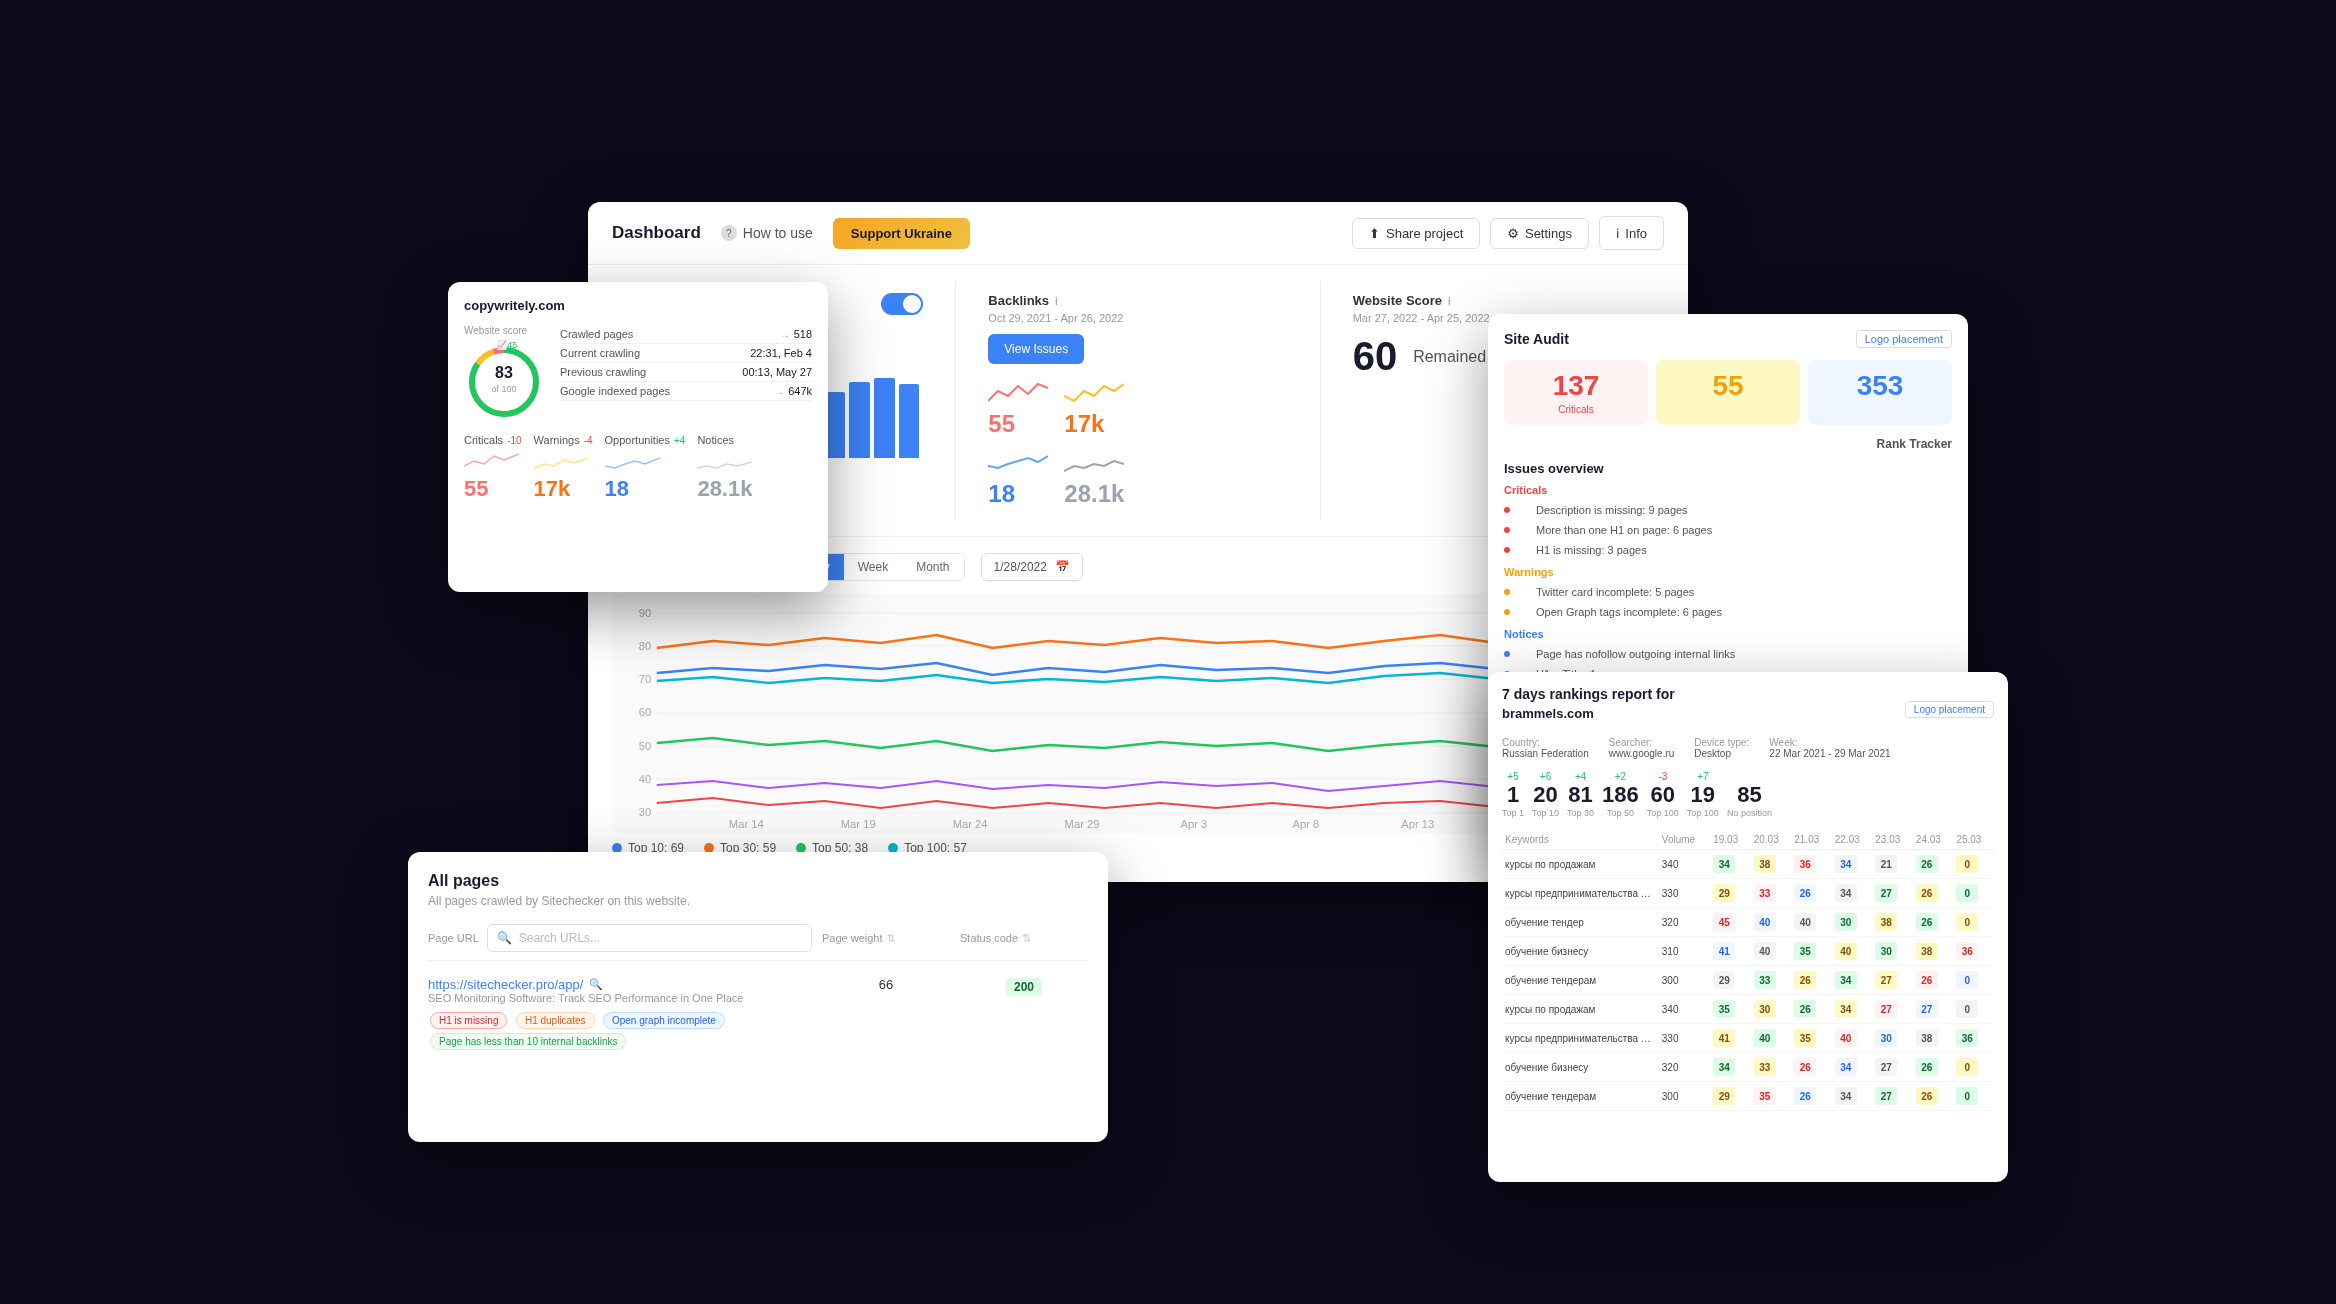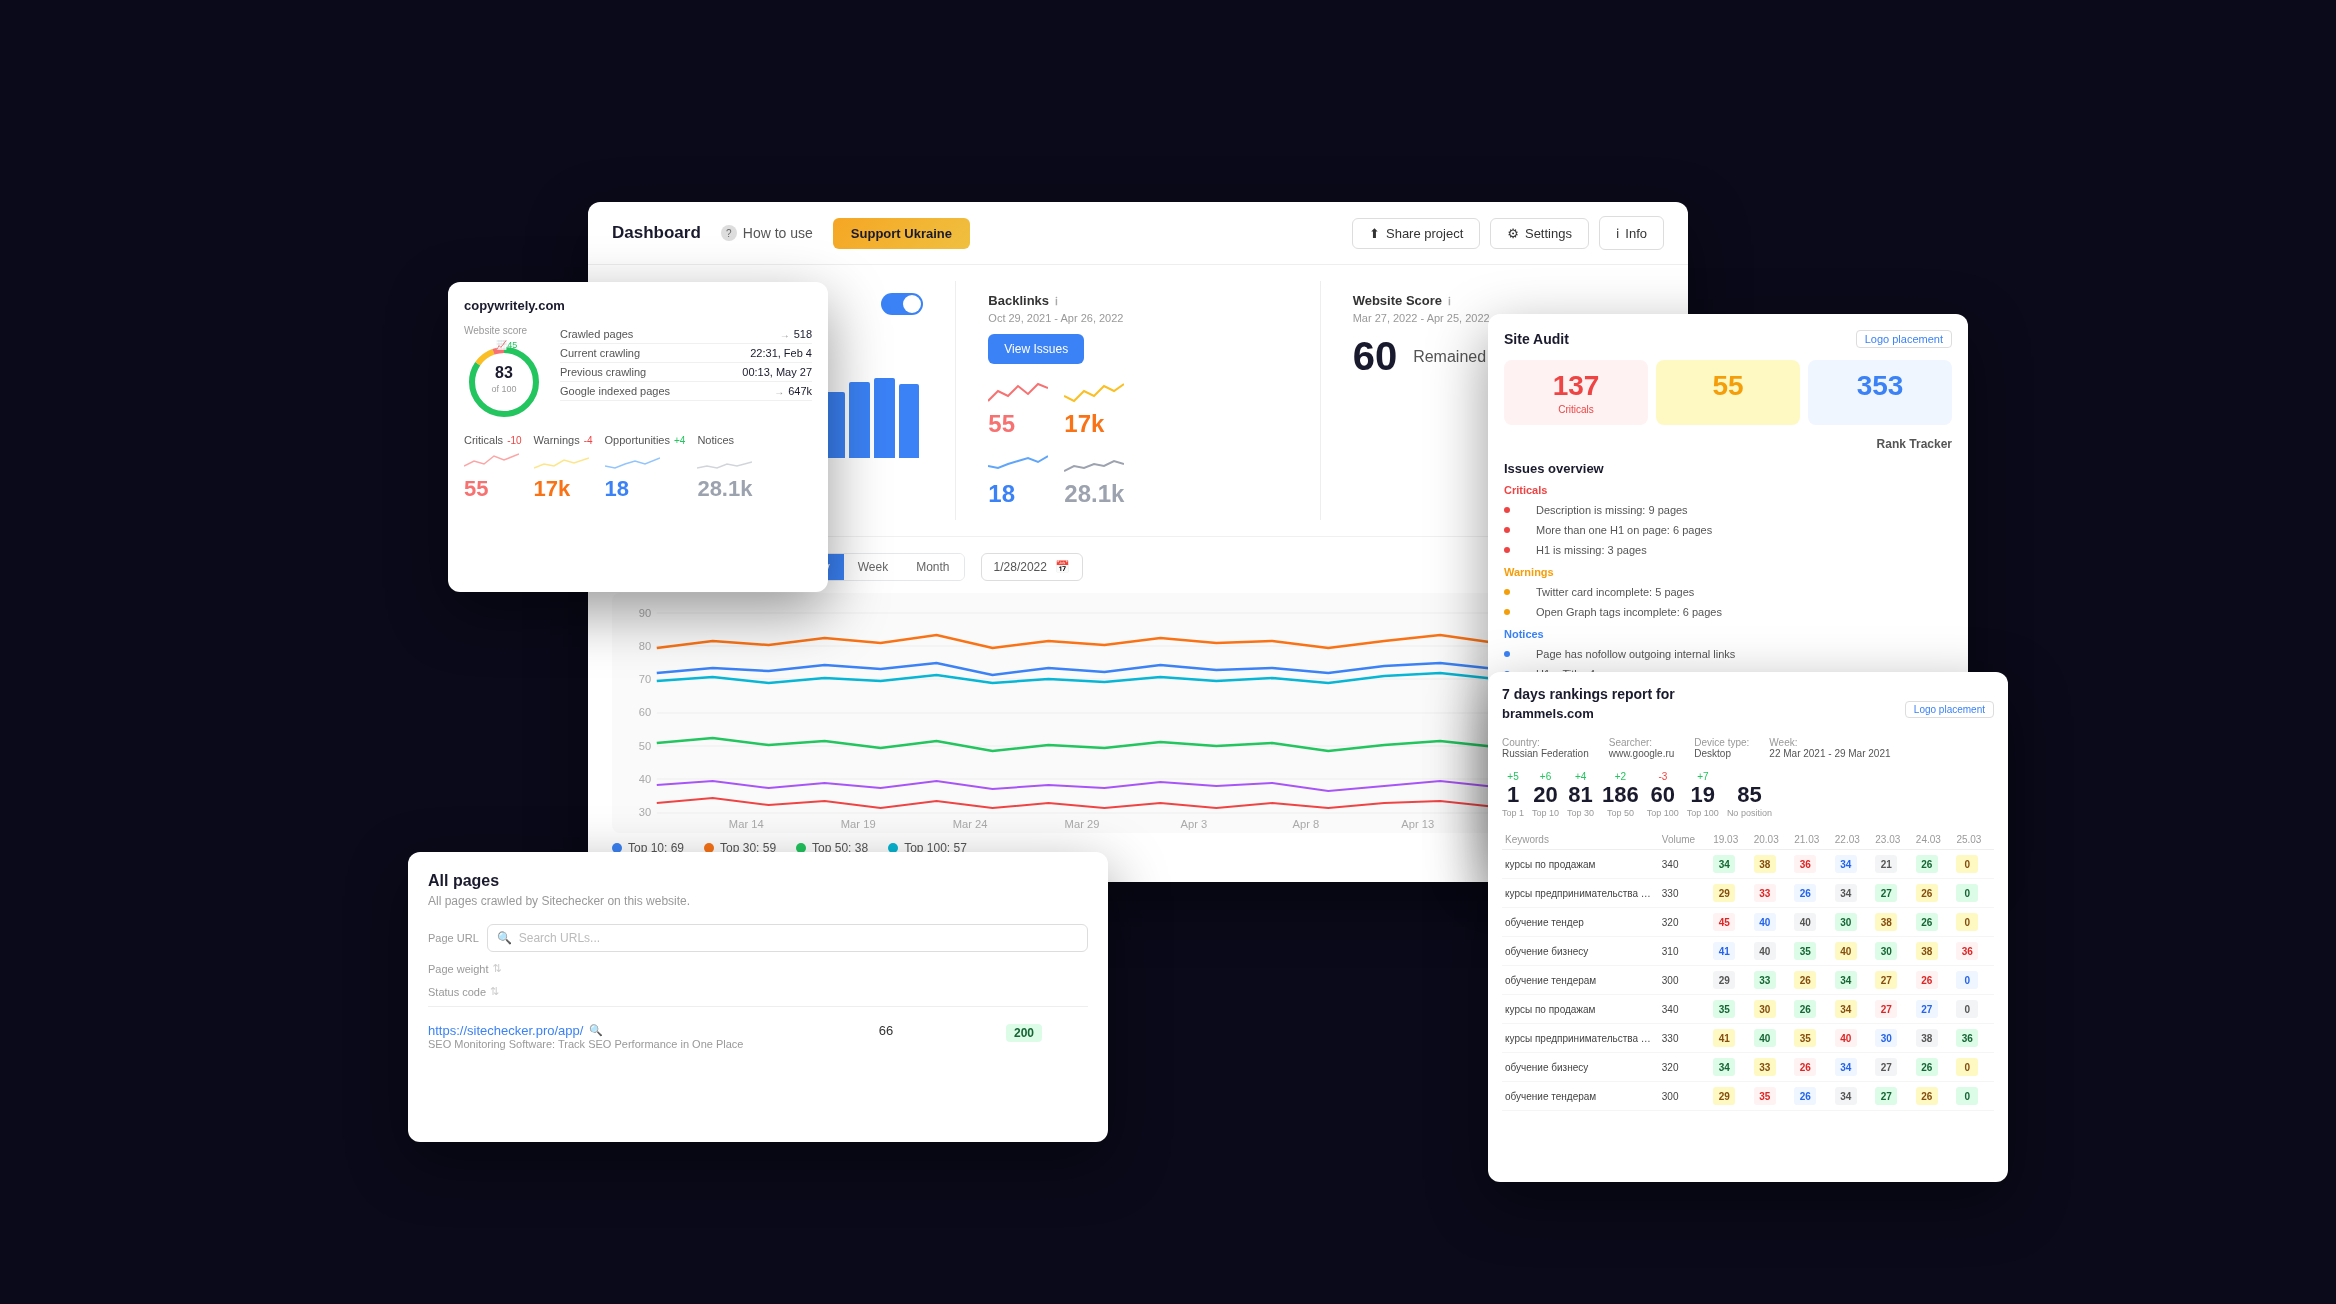--- a/index.html
+++ b/index.html
@@ -353,21 +353,20 @@
     }
 
     .table-header {
       display: flex;
       gap: 10px;
       font-size: 11px;
       color: #999;
       padding-bottom: 8px;
       border-bottom: 1px solid #eee;
       margin-bottom: 8px;
-      flex-direction: column;
     }
 
     .search-input {
       flex: 1;
       border: 1px solid #ddd;
       border-radius: 6px;
       padding: 6px 10px;
       font-size: 12px;
       color: #555;
       display: flex;
@@ -888,20 +887,26 @@
       </div>
     </div>
 
     <div class="page-row">
       <div style="flex:3;">
         <div style="display:flex;align-items:center;gap:6px;">
           <span style="font-size:13px;color:#3b82f6;">https://sitechecker.pro/app/</span>
           <span style="font-size:11px;color:#aaa;">🔍</span>
         </div>
         <div style="font-size:11px;color:#999;">SEO Monitoring Software: Track SEO Performance in One Place</div>
+        <div style="margin-top:6px;">
+          <span class="tag tag-red">H1 is missing</span>
+          <span class="tag tag-orange">H1 duplicates</span>
+          <span class="tag tag-blue">Open graph incomplete</span>
+          <span class="tag" style="background:#f0fdf4;color:#16a34a;border-color:#bbf7d0;">Page has less than 10 internal backlinks</span>
+        </div>
       </div>
       <div style="flex:1;text-align:center;font-size:13px;color:#333;">66</div>
       <div style="flex:1;text-align:center;">
         <span class="status-badge">200</span>
       </div>
     </div>
   </div>
 
   <div class="card rankings-card" style="bottom:-80px;right:-140px;width:520px;height:510px;z-index:5;padding:14px;overflow:hidden;">
     <div style="display:flex;justify-content:space-between;align-items:center;margin-bottom:4px;">

